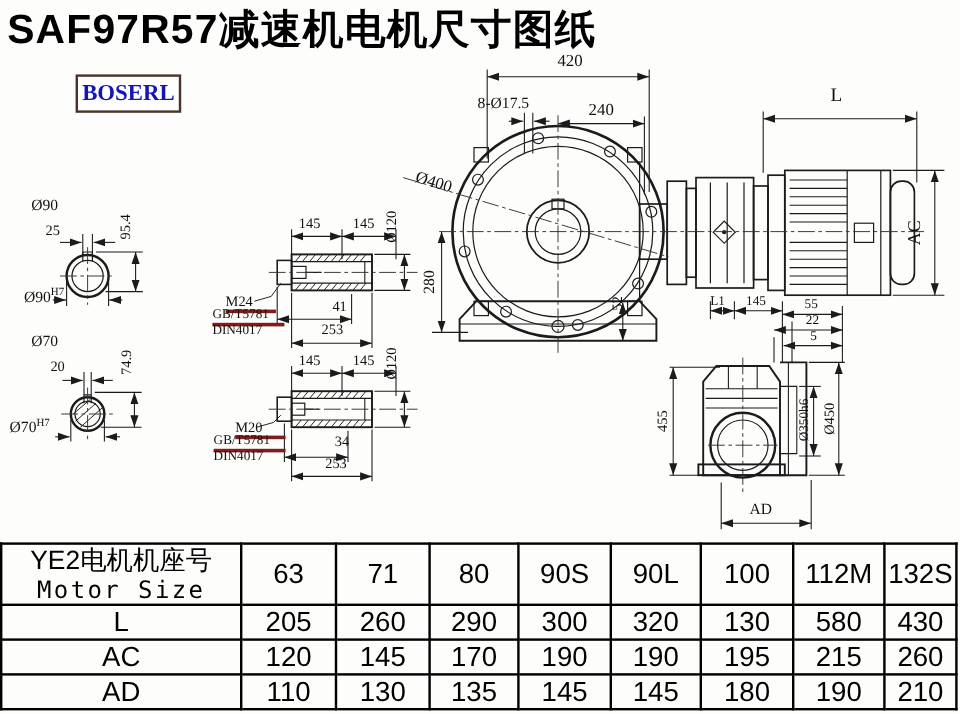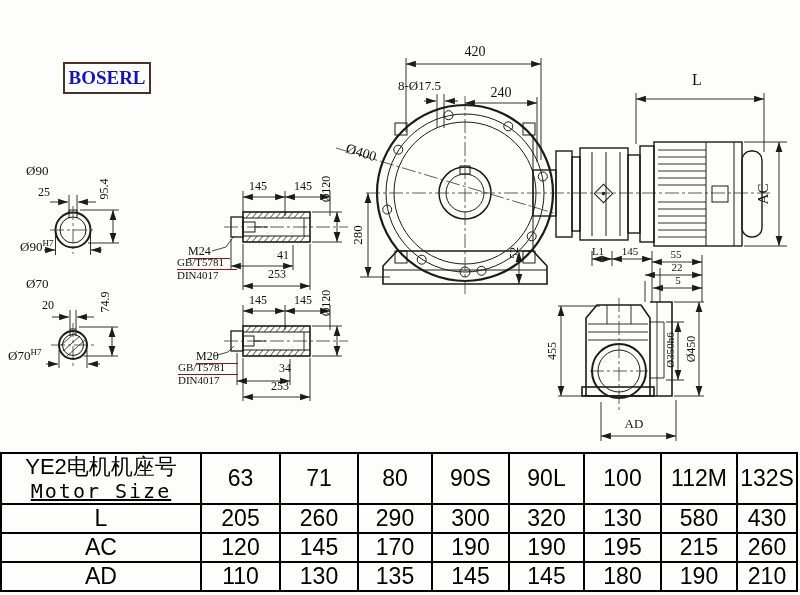--- a/index.html
+++ b/index.html
@@ -9,37 +9,38 @@
          font-weight:900;font-size:34px;letter-spacing:1px;color:#000;white-space:nowrap;}
   #logo{position:absolute;left:63px;top:62px;width:84px;height:28px;border:2px solid #4a3228;
         background:#fff;display:flex;align-items:center;justify-content:center;
         font-family:"Liberation Serif",serif;font-weight:bold;font-size:19px;color:#1515b5;}
   #draw{position:absolute;left:0;top:45px;}
   .lab{position:absolute;font-family:"Liberation Serif",serif;color:#111;text-align:center;
        white-space:nowrap;line-height:1.05;}
   .rot{display:flex;align-items:center;justify-content:center;height:14px;
        transform:rotate(-90deg);transform-origin:center;}
   .tilt{transform:rotate(17deg);transform-origin:center;}
-  .ul{border-bottom:1px solid #7f1d1d;}
+  .ul{border-bottom:3px solid #7f1d1d;}
   .lft{text-align:left;}
   sup{font-size:70%;}
   #spec{position:absolute;left:0;top:452px;width:800px;height:143px;}
   #spec table{border-collapse:collapse;width:798px;table-layout:fixed;border-radius:30px;}
   #spec td{border:2px solid #000;text-align:center;vertical-align:middle;padding:0;
            font-family:"Liberation Sans",sans-serif;font-size:23px;color:#000;overflow:hidden;}
   #spec tr.hdr td{height:49px;}
   #spec tr.dat td{height:26px;}
   .hd1{font-size:22px;line-height:1.1;}
-  .hd2{font-family:"DejaVu Sans Mono",monospace;font-size:20px;letter-spacing:2px;line-height:1.1;text-decoration:underline;}
+  .hd2{font-family:"DejaVu Sans Mono",monospace;font-size:20px;letter-spacing:2px;line-height:1.1;}
 </style>
 </head>
 <body>
 
 <div id="page">
 
+  <div id="title">SAF97R57减速机电机尺寸图纸</div>
   <div id="logo">BOSERL</div>
 
   <svg id="draw" width="800" height="405" viewBox="0 45 800 405">
     <defs>
       <marker id="ar" viewBox="0 0 10 8" refX="10" refY="4" markerWidth="11" markerHeight="9" orient="auto-start-reverse">
           <path d="M0,0.6 L10,4 L0,7.4 z" fill="#1b1b1b"></path>
         </marker>
     </defs>
 
     <g stroke="#1b1b1b" fill="none">

